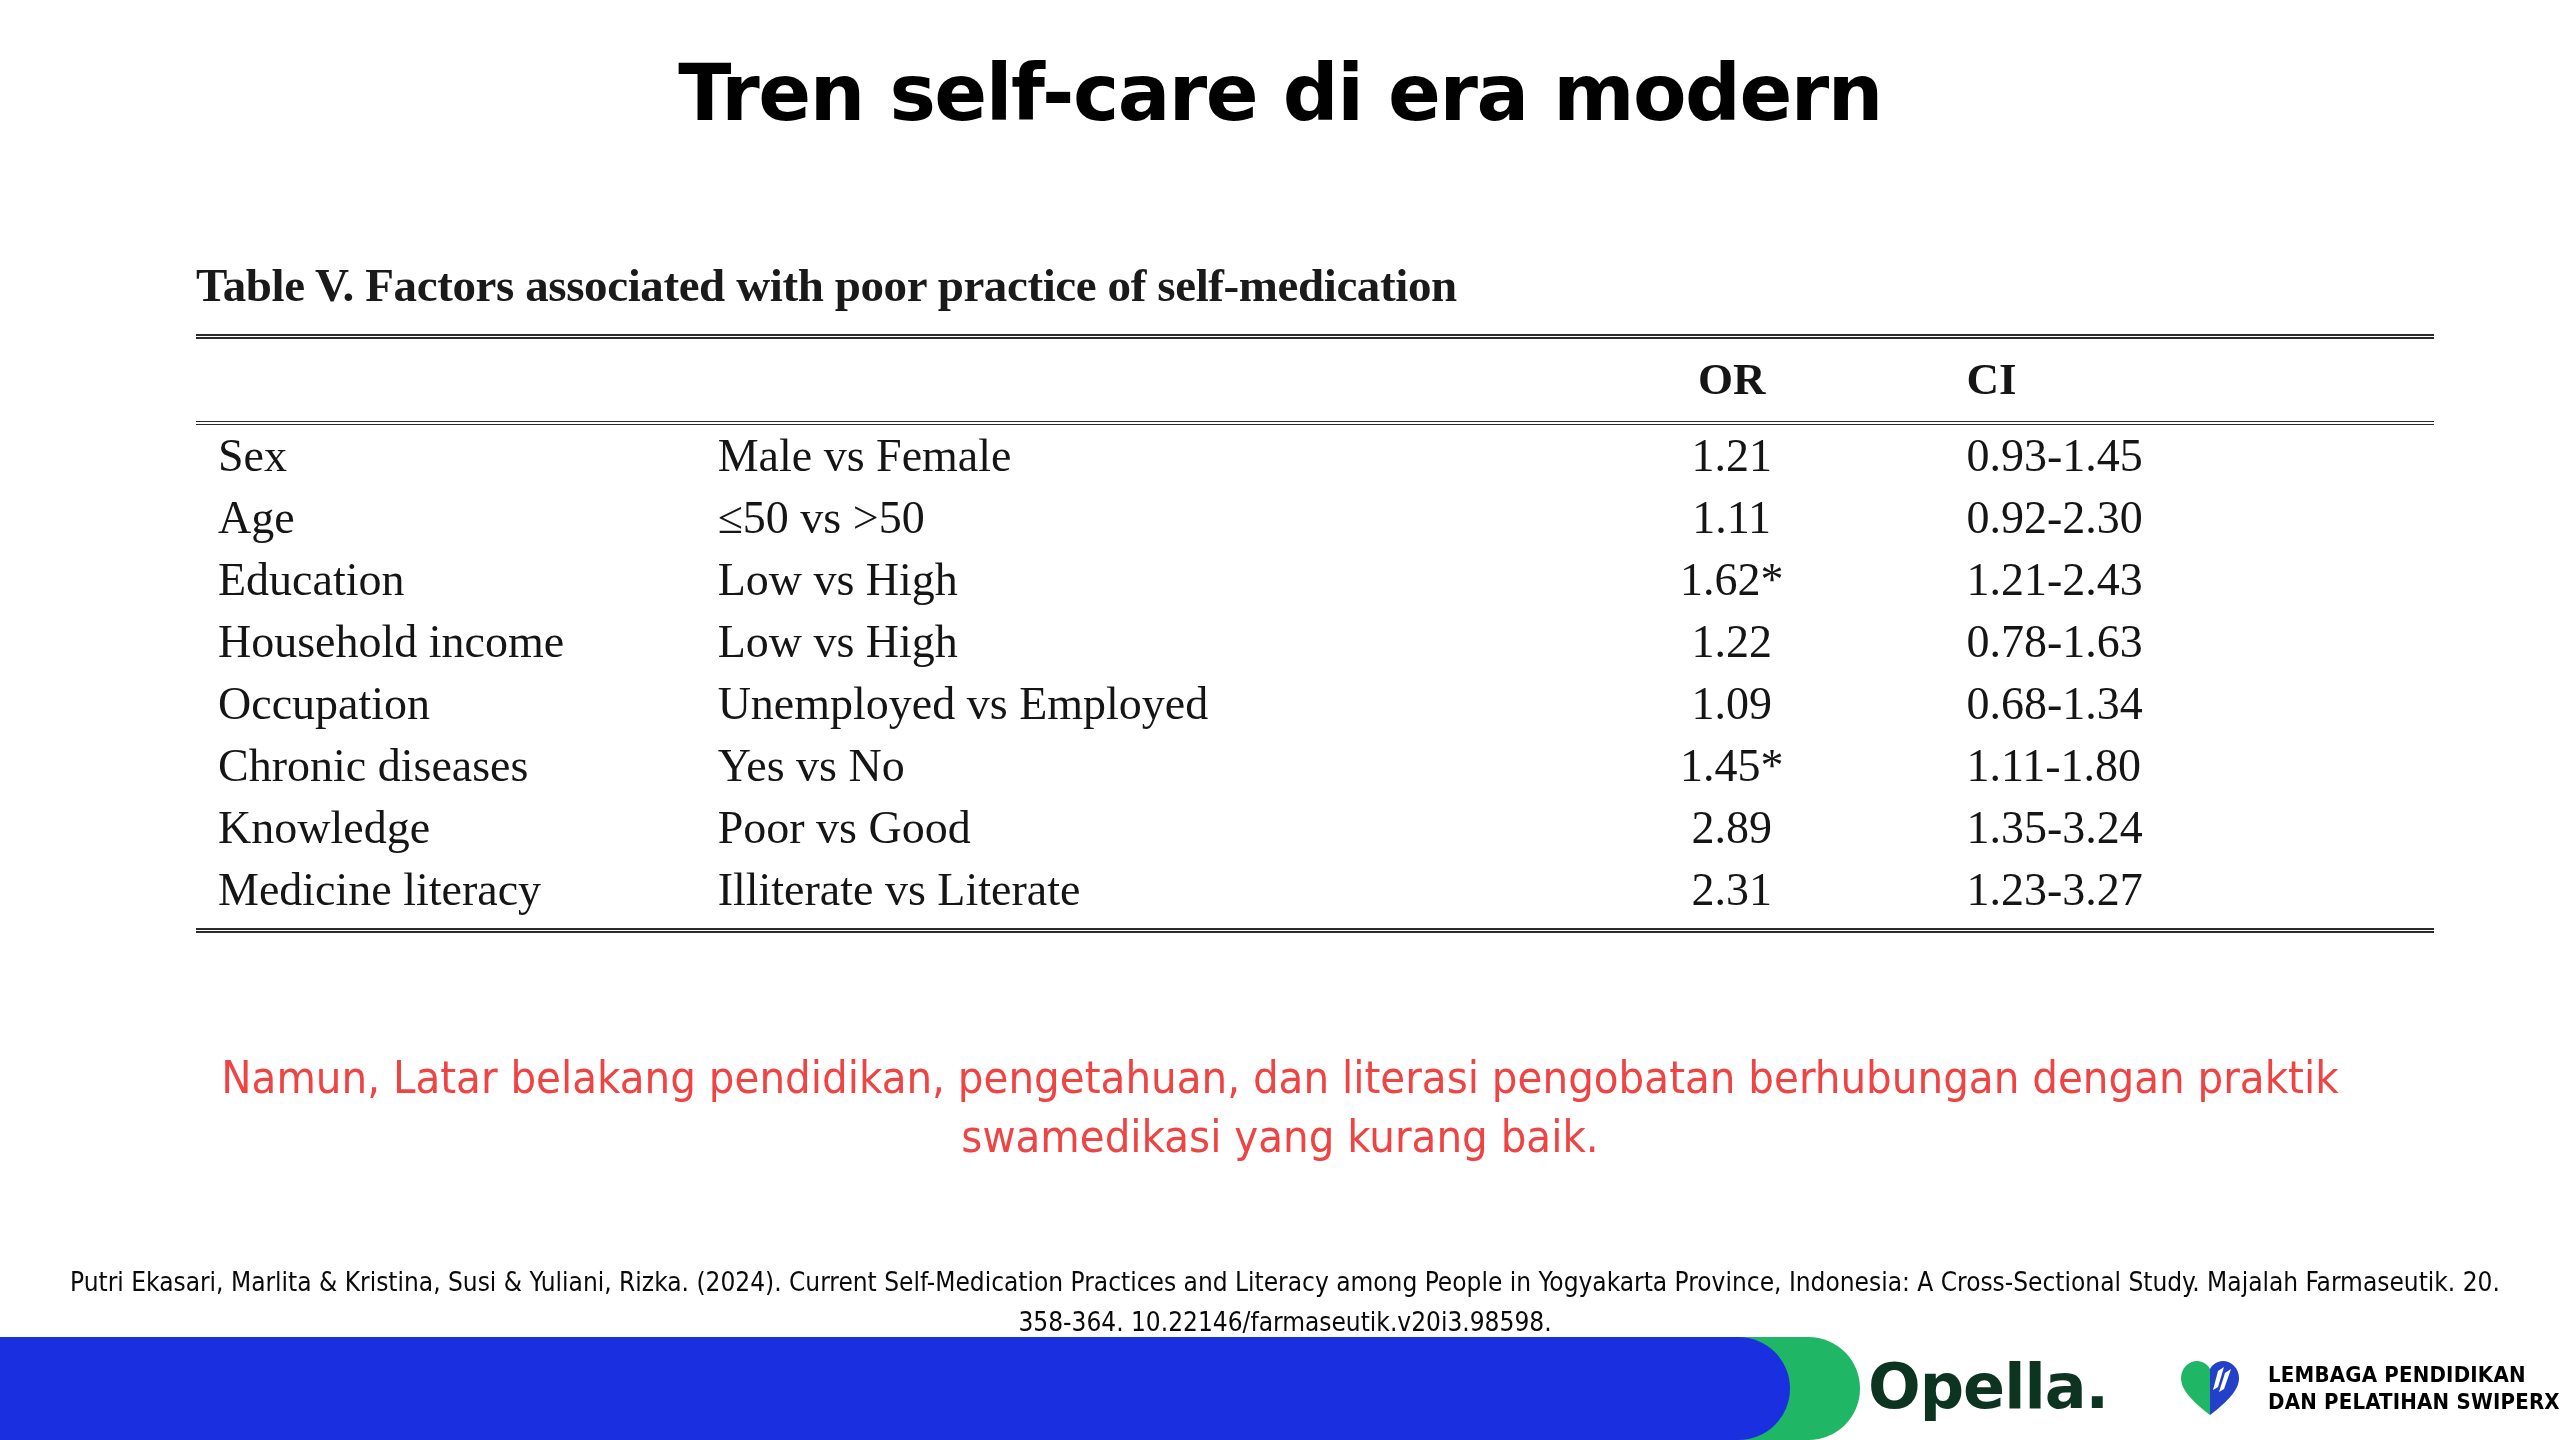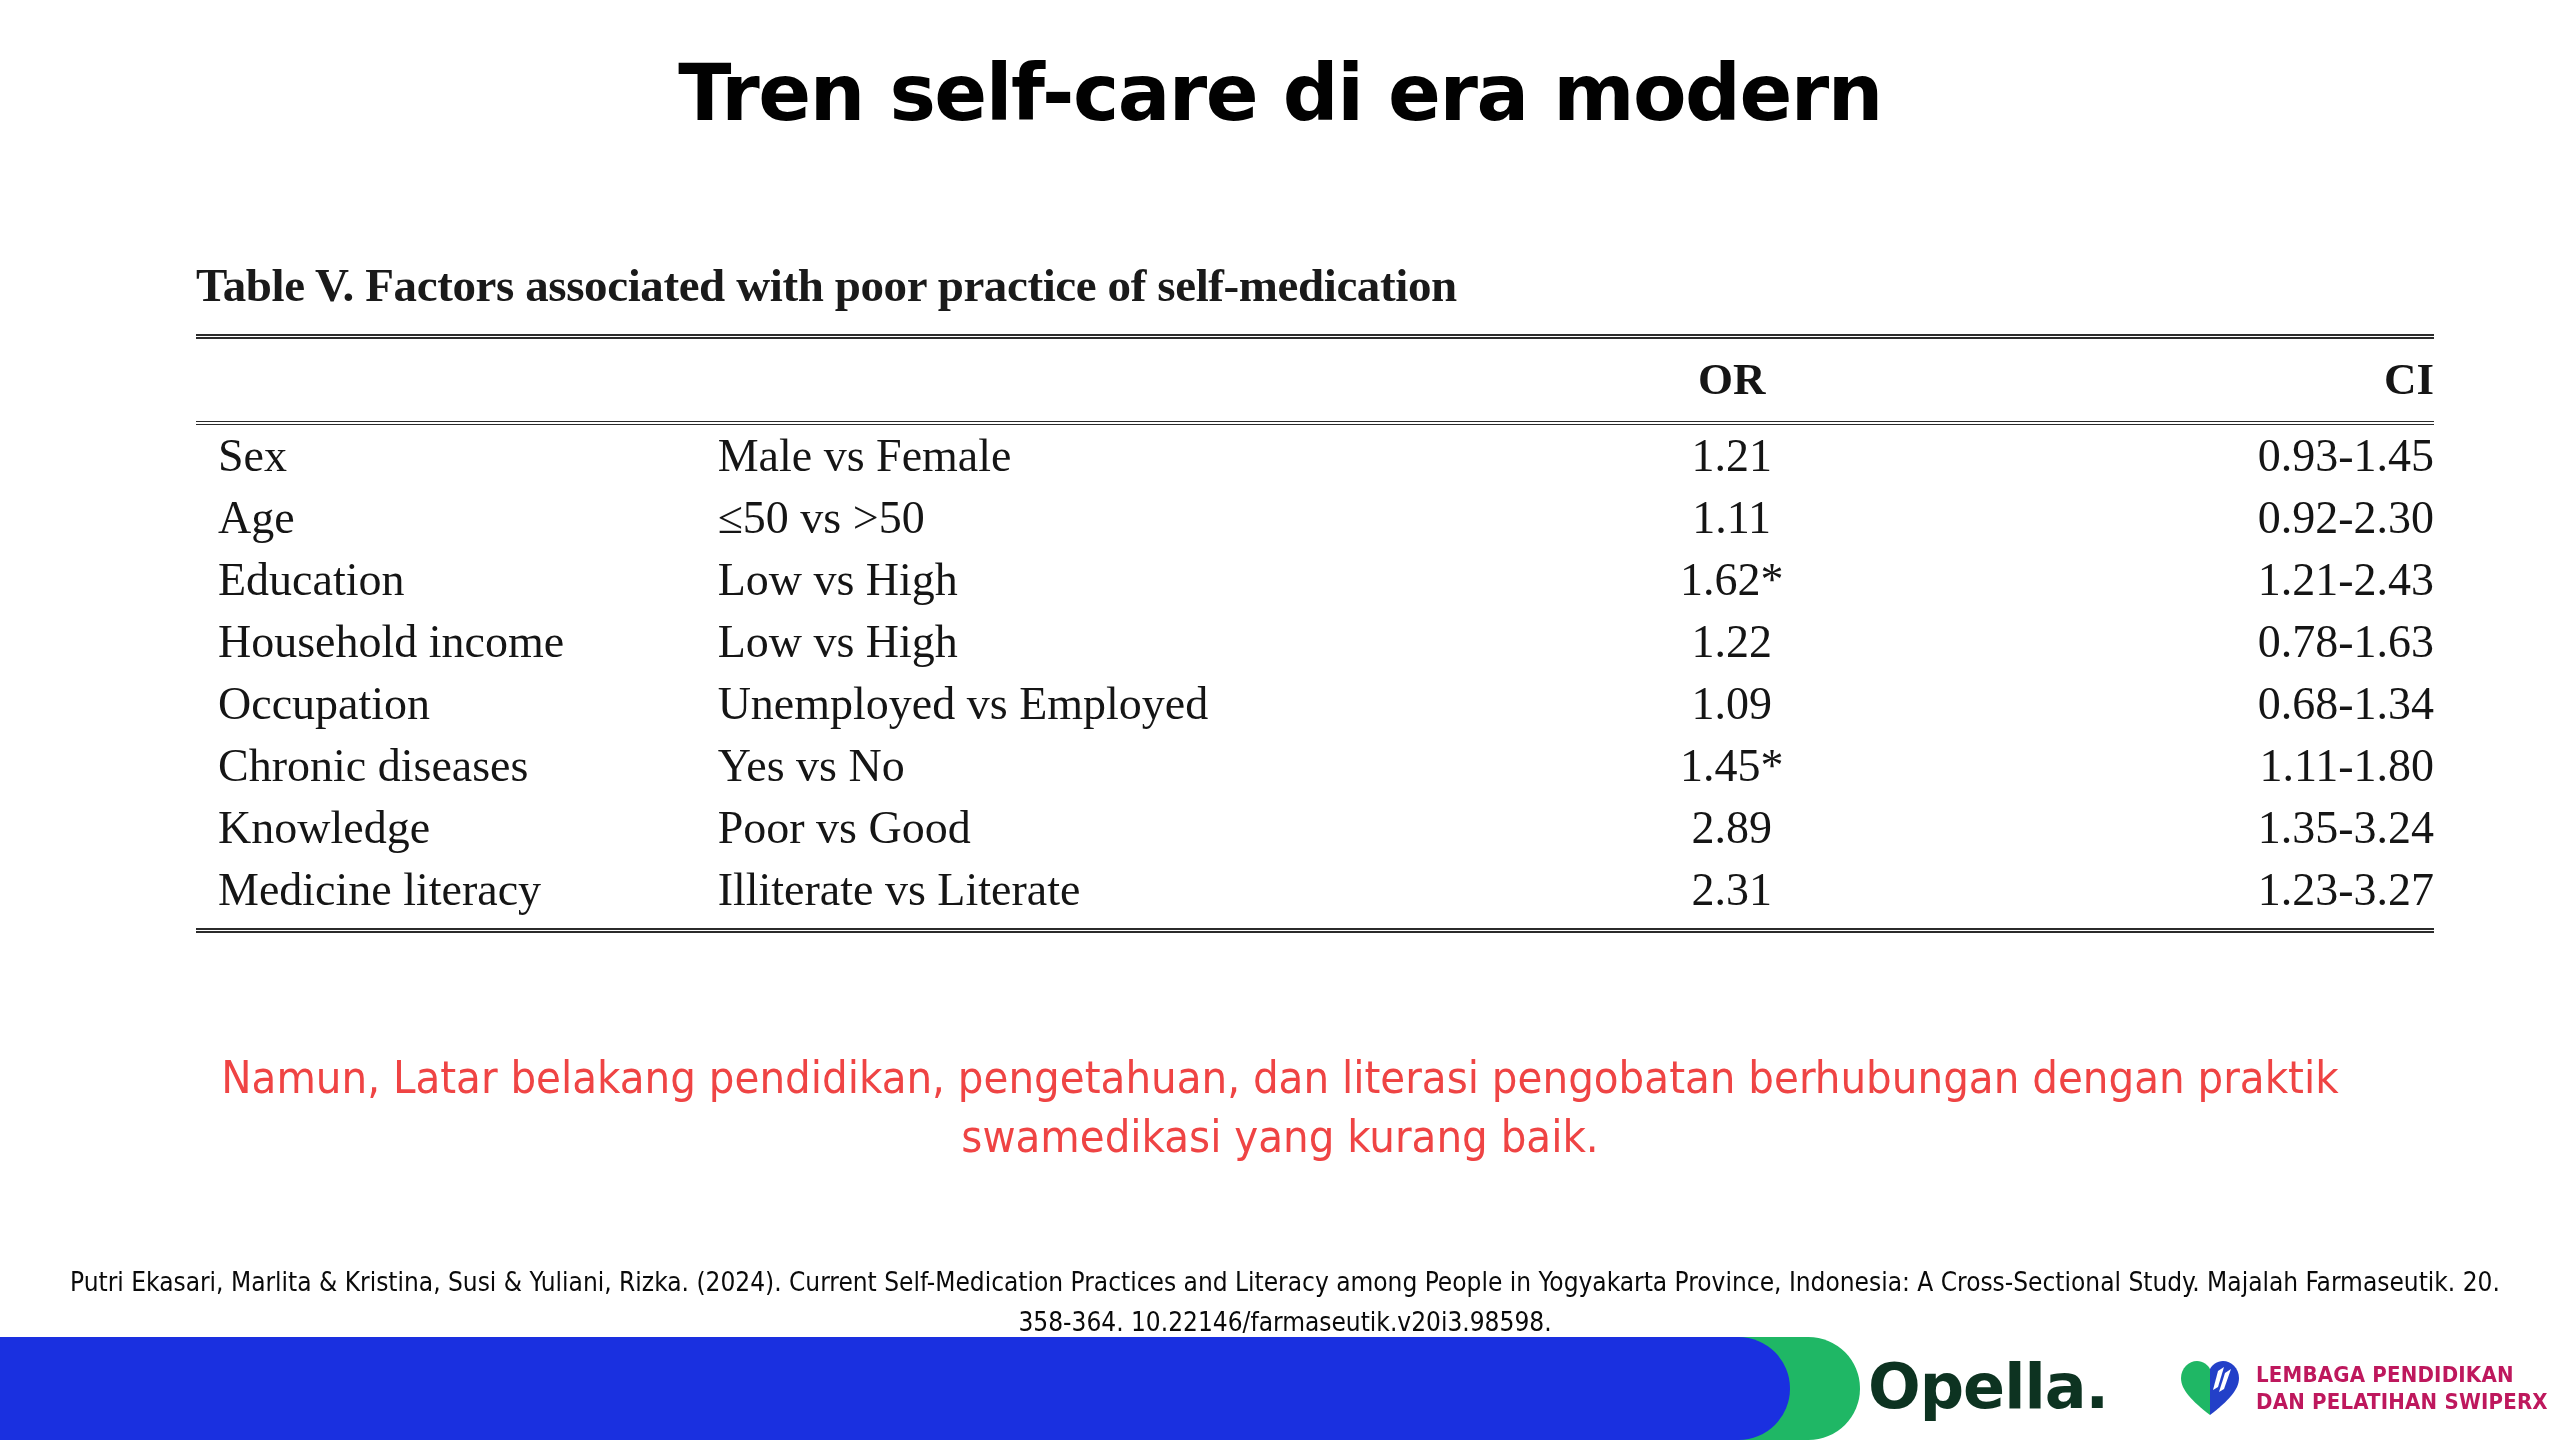--- a/index.html
+++ b/index.html
@@ -65,21 +65,21 @@
     padding: 4px 0 5px 0;
     font-weight: normal;
   }
   table.factors tbody tr:last-child td {
     border-bottom: 5px double #2b2b2b;
     padding-bottom: 12px;
   }
   .col-factor  { width: 500px; text-align: left; padding-left: 22px !important; }
   .col-compare { width: 780px; text-align: left; }
   .col-or      { width: 470px; text-align: center; }
-  .col-ci      { width: 468px; text-align: right; }
+  .col-ci      { width: 468px; text-align: left; }
 
   
   .conclusion {
     position: absolute;
     top: 1048px;
     left: 90px;
     width: 2380px;
     text-align: center;
     font-family: "DejaVu Sans Condensed", "DejaVu Sans", sans-serif;
     font-size: 45px;
@@ -159,23 +159,24 @@
     display: flex;
     align-items: center;
     gap: 14px;
   }
   .lpp-heart { width: 64px; height: 64px; display: block; }
   .lpp-words {
     font-family: "DejaVu Sans Condensed", "DejaVu Sans", sans-serif;
     font-weight: bold;
     font-size: 22px;
     line-height: 1.22;
-    color: #be185d;
+    color: #000000;
     letter-spacing: 0.2px;
     white-space: nowrap;
+    margin-left: 12px;
   }
 </style>
 </head>
 <body>
 
 <div class="slide-title">Tren self-care di era modern</div>
 
 <div class="table-figure">
 
   <div class="table-caption">Table V. Factors associated with poor practice of self-medication</div>

